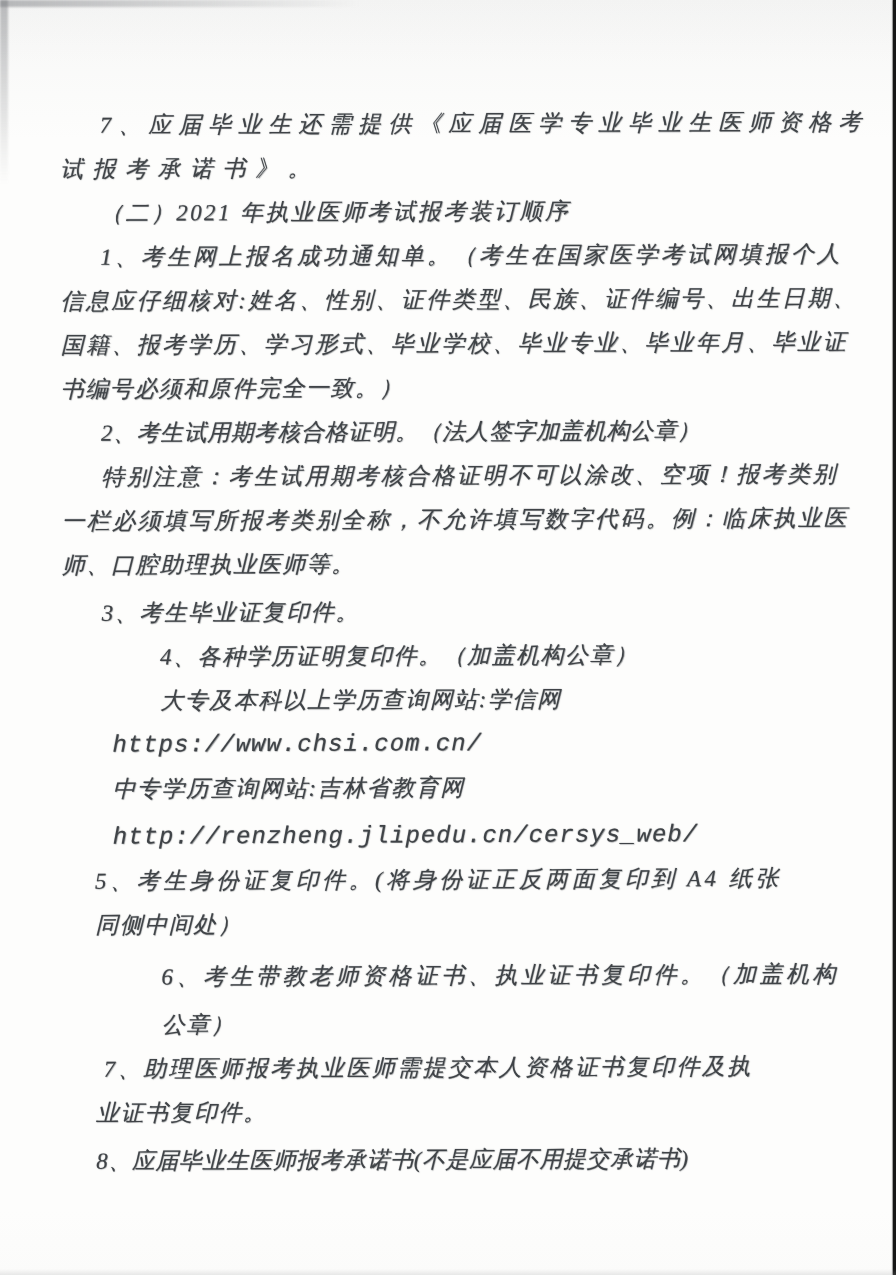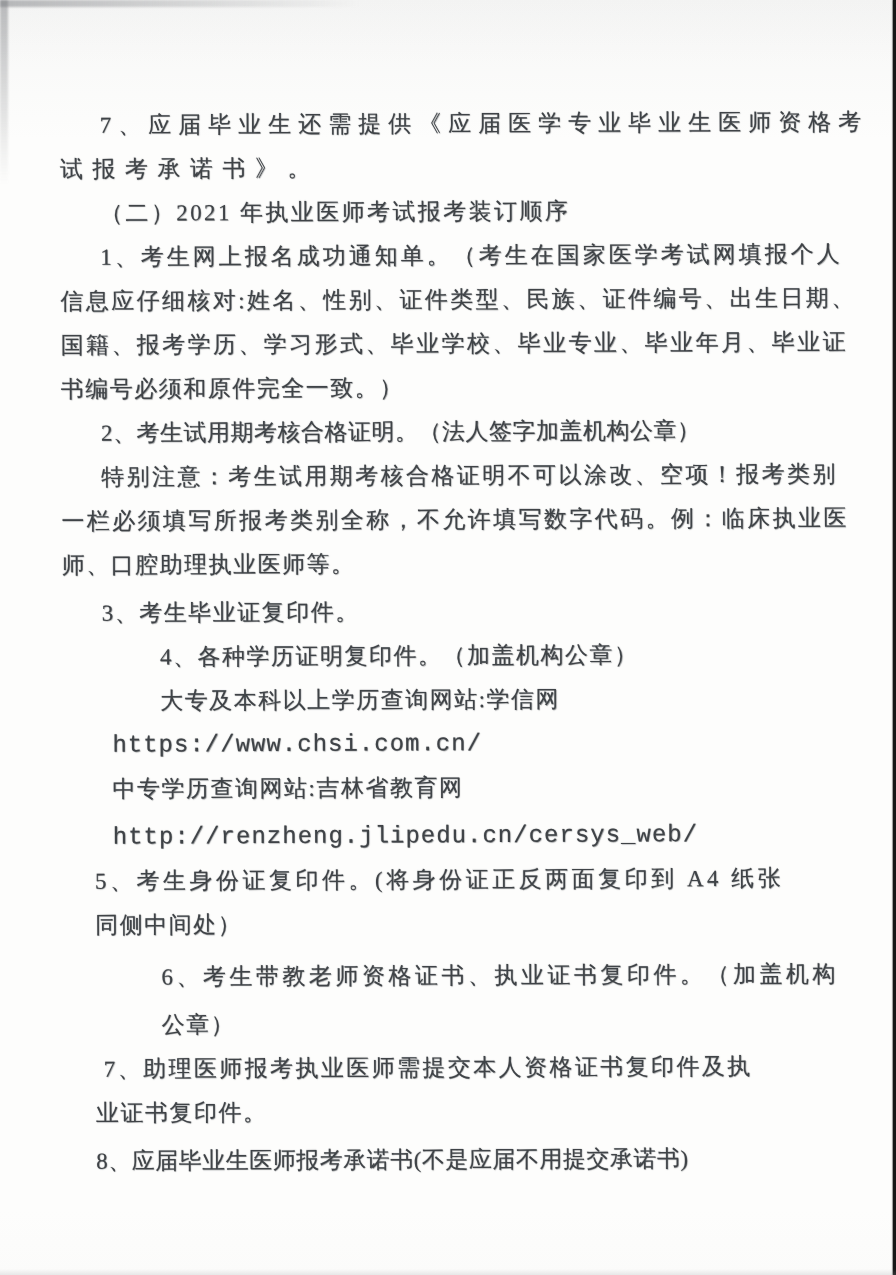--- a/index.html
+++ b/index.html
@@ -10,20 +10,21 @@
   .page {
     position: relative;
     width: 896px;
     height: 1275px;
     overflow: hidden;
     background:
       radial-gradient(130% 120% at 50% 45%, rgba(255,255,255,0) 72%, rgba(165,168,172,0.14) 100%),
       linear-gradient(to bottom, rgba(190,192,194,0.10), rgba(190,192,194,0) 140px),
       linear-gradient(180deg, #f9f9f8 0%, #fdfdfc 5%, #fdfdfc 95%, #fbfbfa 100%);
     font-family: "Liberation Serif", "DejaVu Serif", serif;
+    font-style: italic;
   }
   
   .edge-right-black {
     position: absolute; top: 0; right: 0; width: 3px; height: 100%;
     background: #161616;
     box-shadow: -1px 0 1px rgba(22,22,22,0.45);
   }
   .edge-top-shadow {
     position: absolute; top: 0; left: 0; width: 360px; height: 7px;
     background: linear-gradient(to right, rgba(120,122,126,0.50), rgba(120,122,126,0));

